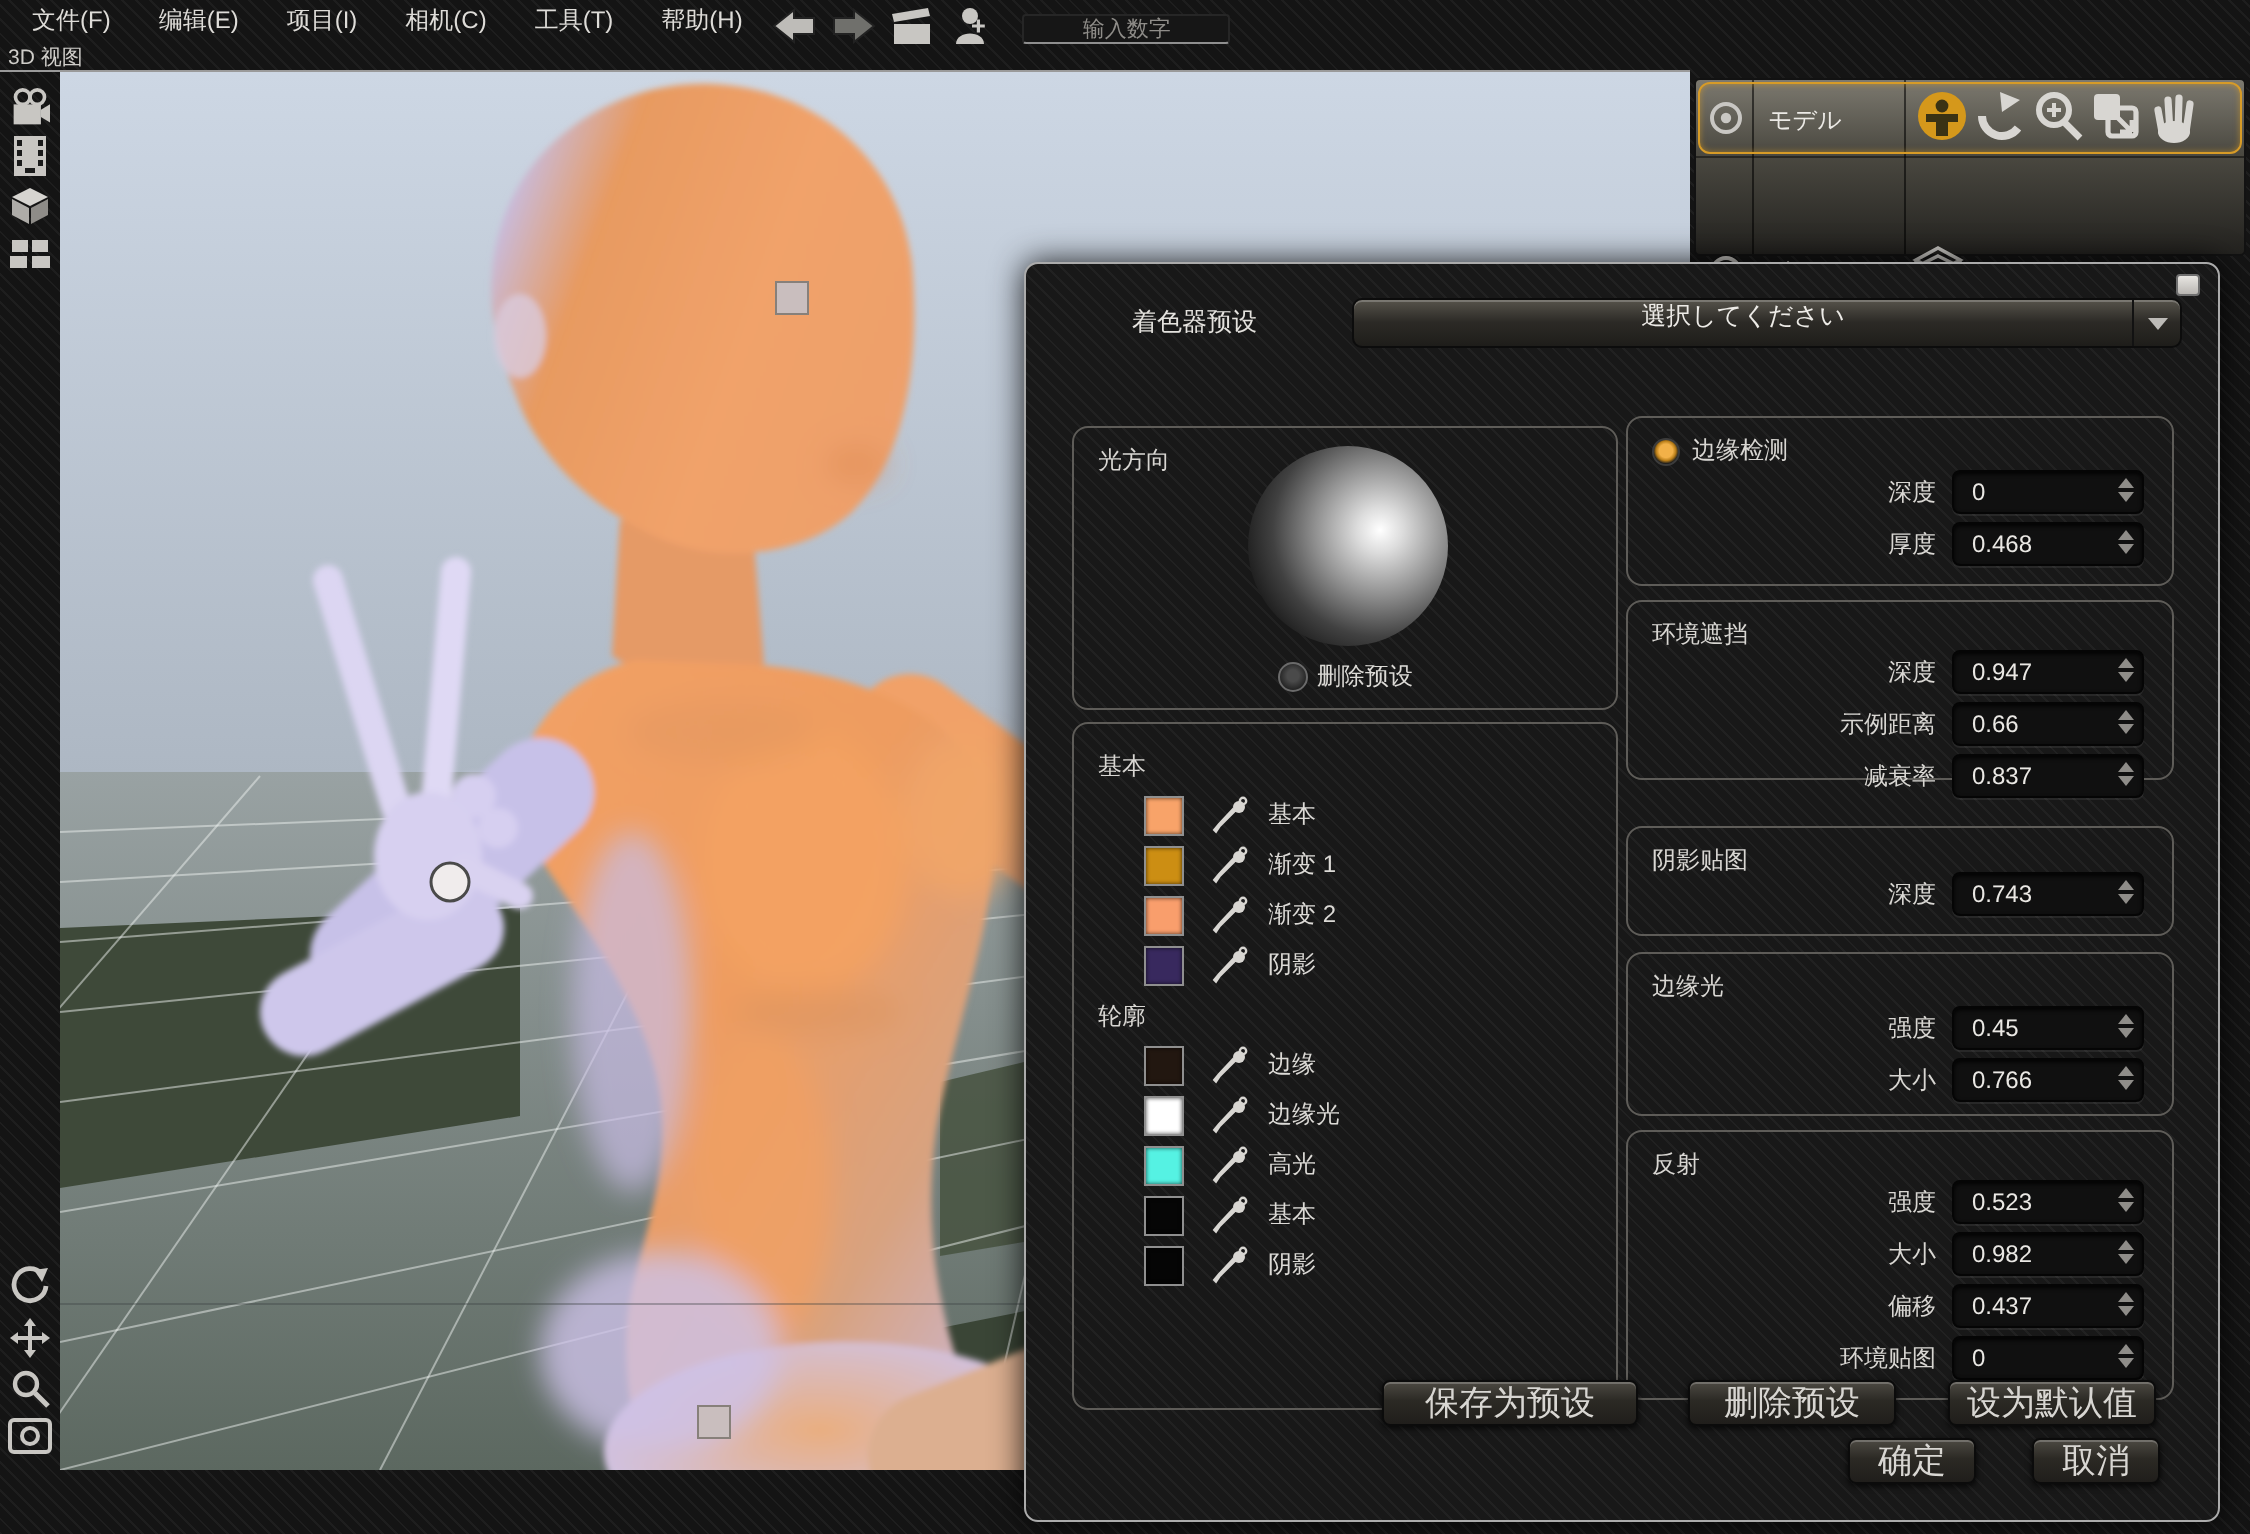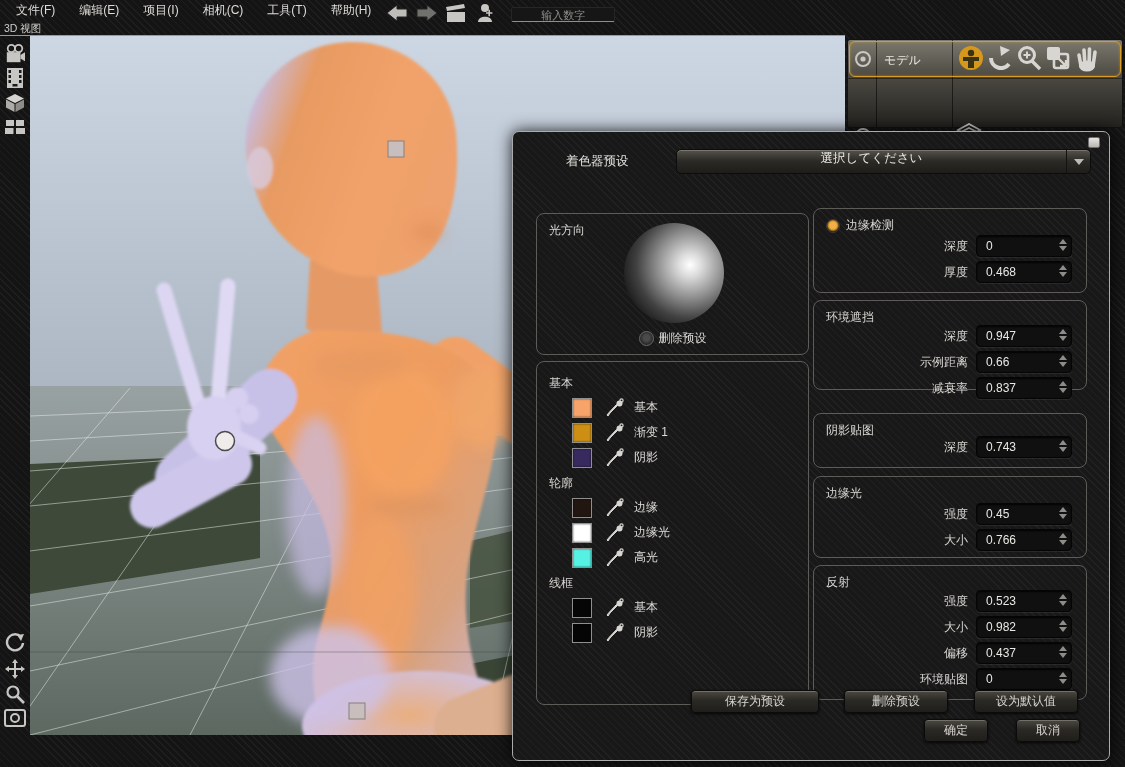--- a/index.html
+++ b/index.html
@@ -105,21 +105,21 @@
     border-radius:4px; color:#EAE8E4; font-size:12px; padding:0 18px 0 9px;
     box-shadow:inset 0 1px 2px rgba(0,0,0,0.9), 0 1px 0 rgba(255,255,255,0.07);
     outline:none; font-family:inherit; }
   .spin { position:absolute; right:5px; top:4px; display:flex; flex-direction:column; gap:2px; }
   .spin .up { width:0;height:0;border-left:4px solid transparent;border-right:4px solid transparent;border-bottom:5px solid #8F8D89; }
   .spin .dn { width:0;height:0;border-left:4px solid transparent;border-right:4px solid transparent;border-top:5px solid #8F8D89; }
 
   
   .dlg-btn { position:absolute; height:23px; border-radius:4px;
     background:linear-gradient(#4c4942, #2b2924 45%, #201e1b);
-    border:1px solid #0b0b0b; color:#D8D6D2; font-size:12px;
+    border:1px solid #0b0b0b; color:#D8D6D2; font-size:17px;
     box-shadow:inset 0 1px 0 rgba(255,255,255,0.22), 0 1px 3px rgba(0,0,0,0.8);
     display:flex; align-items:center; justify-content:center; cursor:default; }
 </style>
 </head>
 <body>
 
 <div class="screen">
 
   <svg width="0" height="0" style="position:absolute">
     <defs>
@@ -457,20 +457,27 @@
           <span class="c-label">基本</span>
         </div>
         <div class="c-row">
           <span class="swatch" style="background: rgb(204, 142, 19);"></span>
           <svg class="dropper">
               <use href="#i-dropper"></use>
             </svg>
           <span class="c-label">渐变 1</span>
         </div>
         <div class="c-row">
+          <span class="swatch" style="background: rgb(249, 158, 108);"></span>
+          <svg class="dropper">
+              <use href="#i-dropper"></use>
+            </svg>
+          <span class="c-label">渐变 2</span>
+        </div>
+        <div class="c-row">
           <span class="swatch" style="background: rgb(56, 41, 94);"></span>
           <svg class="dropper">
               <use href="#i-dropper"></use>
             </svg>
           <span class="c-label">阴影</span>
         </div>
         <div class="cg-title">轮廓</div>
         <div class="c-row">
           <span class="swatch" style="background: rgb(34, 23, 16);"></span>
           <svg class="dropper">
@@ -485,21 +492,20 @@
             </svg>
           <span class="c-label">边缘光</span>
         </div>
         <div class="c-row">
           <span class="swatch" style="background: rgb(85, 242, 227);"></span>
           <svg class="dropper">
               <use href="#i-dropper"></use>
             </svg>
           <span class="c-label">高光</span>
         </div>
-        <div class="cg-title">线框</div>
         <div class="c-row">
           <span class="swatch" style="background: rgb(6, 6, 6);"></span>
           <svg class="dropper">
               <use href="#i-dropper"></use>
             </svg>
           <span class="c-label">基本</span>
         </div>
         <div class="c-row">
           <span class="swatch" style="background: rgb(5, 5, 5);"></span>
           <svg class="dropper">

